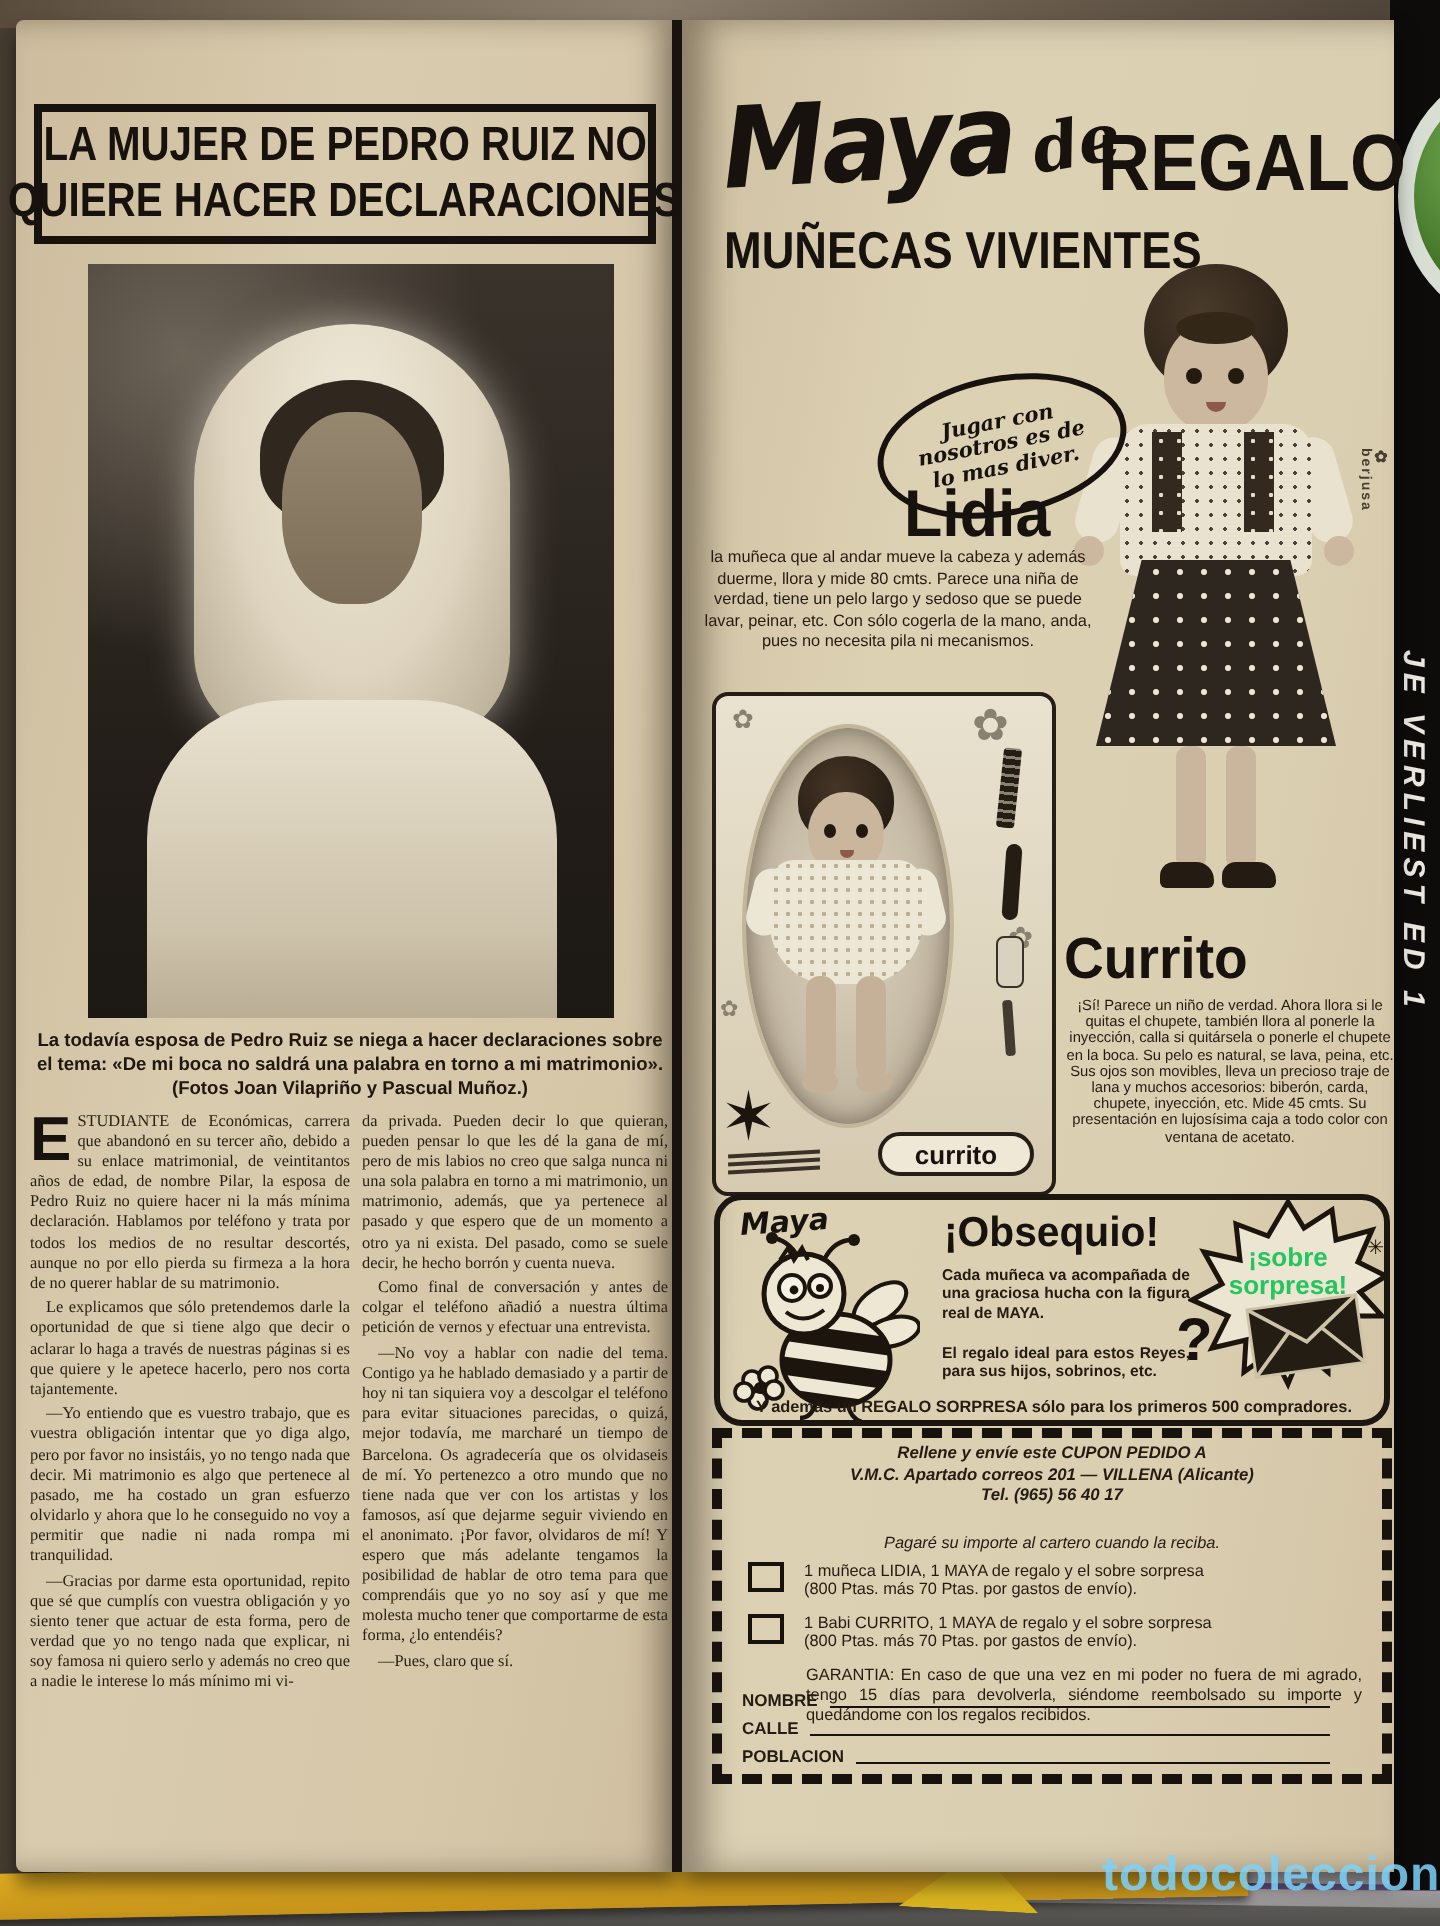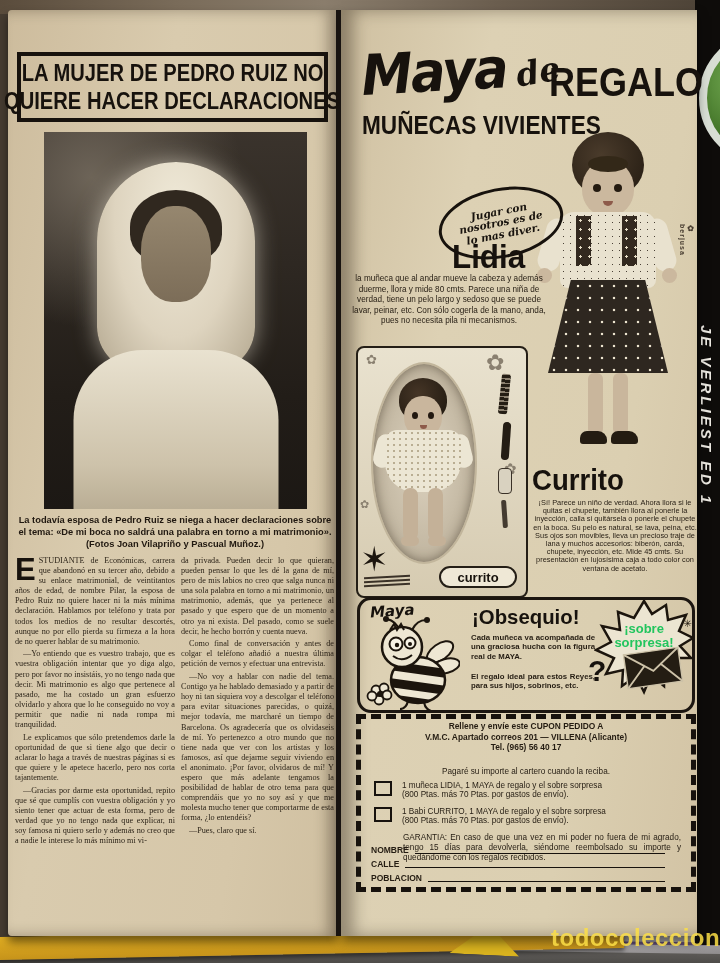--- a/index.html
+++ b/index.html
@@ -167,33 +167,33 @@
     font:900 13px/13.5px "Liberation Sans",sans-serif;color:#22c55e;}
   .q-mark{position:absolute;left:-6px;bottom:8px;font:900 30px "Liberation Sans",sans-serif;color:#17120d;}
   .envelope{position:absolute;left:30px;top:50px;transform:rotate(-8deg);}
   .sparkle-a::after,.sparkle-b::after{content:"✳";position:absolute;color:#1c150d;font-size:10px;}
   .sparkle-a::after{right:-4px;top:18px;} .sparkle-b::after{right:2px;bottom:4px;}
   .obsequio-footer{position:absolute;left:6px;bottom:2px;width:322px;text-align:center;
     font:700 8.2px "Liberation Sans",sans-serif;color:#241c12;}
 
   
   .coupon{position:absolute;left:356px;top:714px;width:340px;height:178px;border:5px dashed #17120d;box-sizing:border-box;}
-  .coupon .abs{position:absolute;color:#241c12;}
+  .coupon .abs{position:absolute;color:#241c12;font-style:italic;}
   .c-h{width:100%;text-align:center;font:700 8.4px "Liberation Sans",sans-serif;}
   .c-intro{width:100%;text-align:center;font:500 8.2px "Liberation Sans",sans-serif;}
   .c-box{position:absolute;left:13px;width:18px;height:15px;border:2px solid #17120d;box-sizing:border-box;}
   .c-opt{position:absolute;left:41px;width:270px;font:500 8.2px/9.4px "Liberation Sans",sans-serif;color:#241c12;}
   .c-gar{position:absolute;left:42px;top:92px;width:278px;font:500 8.2px/10px "Liberation Sans",sans-serif;color:#241c12;text-align:justify;}
   .c-field{position:absolute;left:10px;right:26px;display:flex;align-items:flex-end;
     font:700 8.5px "Liberation Sans",sans-serif;color:#241c12;}
   .c-line{flex:1;border-bottom:1.5px solid #17120d;margin:0 0 1px 6px;height:8px;}
 
   
   .watermark{position:absolute;left:551px;top:924px;z-index:60;font:700 24px "Liberation Sans",sans-serif;
-    color:#fde047;opacity:.85;letter-spacing:.5px;}
+    color:#7dd3fc;opacity:.85;letter-spacing:.5px;}
 </style>
 </head>
 <body>
 
 <div class="scene">
 
   <div class="bg-top"></div>
   <div class="bottom-band"></div>
   <div class="silver-edge"></div>
   <div class="purple-line"></div>
@@ -222,22 +222,22 @@
   </div>
 
   <div class="photo-caption">
     <div>La todavía esposa de Pedro Ruiz se niega a hacer declaraciones sobre</div>
     <div>el tema: «De mi boca no saldrá una palabra en torno a mi matrimonio».</div>
     <div>(Fotos Joan Vilapriño y Pascual Muñoz.)</div>
   </div>
 
   <div class="art col1">
     <p class="np"><span class="dropcap">E</span><span>STUDIANTE de Económicas, carrera que abandonó en su tercer año, debido a su enlace matrimonial, de veintitantos años de edad, de nombre Pilar, la esposa de Pedro Ruiz no quiere hacer ni la más mínima declaración. Hablamos por teléfono y trata por todos los medios de no resultar descortés, aunque no por ello pierda su firmeza a la hora de no querer hablar de su matrimonio.</span></p>
+    <p>Le explicamos que sólo pretendemos darle la oportunidad de que si tiene algo que decir o aclarar lo haga a través de nuestras páginas si es que quiere y le apetece hacerlo, pero nos corta tajantemente.</p>
     <p>—Yo entiendo que es vuestro trabajo, que es vuestra obligación intentar que yo diga algo, pero por favor no insistáis, yo no tengo nada que decir. Mi matrimonio es algo que pertenece al pasado, me ha costado un gran esfuerzo olvidarlo y ahora que lo he conseguido no voy a permitir que nadie ni nada rompa mi tranquilidad.</p>
-    <p>Le explicamos que sólo pretendemos darle la oportunidad de que si tiene algo que decir o aclarar lo haga a través de nuestras páginas si es que quiere y le apetece hacerlo, pero nos corta tajantemente.</p>
     <p>—Gracias por darme esta oportunidad, repito que sé que cumplís con vuestra obligación y yo siento tener que actuar de esta forma, pero de verdad que yo no tengo nada que explicar, ni soy famosa ni quiero serlo y además no creo que a nadie le interese lo más mínimo mi vi-</p>
   </div>
 
   <div class="art col2">
     <p class="np">da privada. Pueden decir lo que quieran, pueden pensar lo que les dé la gana de mí, pero de mis labios no creo que salga nunca ni una sola palabra en torno a mi matrimonio, un matrimonio, además, que ya pertenece al pasado y que espero que de un momento a otro ya ni exista. Del pasado, como se suele decir, he hecho borrón y cuenta nueva.</p>
     <p>Como final de conversación y antes de colgar el teléfono añadió a nuestra última petición de vernos y efectuar una entrevista.</p>
     <p>—No voy a hablar con nadie del tema. Contigo ya he hablado demasiado y a partir de hoy ni tan siquiera voy a descolgar el teléfono para evitar situaciones parecidas, o quizá, mejor todavía, me marcharé un tiempo de Barcelona. Os agradecería que os olvidaseis de mí. Yo pertenezco a otro mundo que no tiene nada que ver con los artistas y los famosos, así que dejarme seguir viviendo en el anonimato. ¡Por favor, olvidaros de mí! Y espero que más adelante tengamos la posibilidad de hablar de otro tema para que comprendáis que yo no soy así y que me molesta mucho tener que comportarme de esta forma, ¿lo entendéis?</p>
     <p>—Pues, claro que sí.</p>
   </div>
 
@@ -365,20 +365,21 @@
       <div class="starburst-text">
         <div>¡sobre</div>
         <div>sorpresa!</div>
       </div>
       <div class="q-mark">?</div>
       <svg class="envelope" width="58" height="36" viewBox="0 0 60 38">
         <rect x="1" y="1" width="58" height="36" fill="#241d13" stroke="#cdc2a8" stroke-width="1.5"></rect>
         <path d="M1 1 L30 22 L59 1 M1 37 L22 15 M59 37 L38 15" stroke="#cdc2a8" stroke-width="2" fill="none"></path>
       </svg>
     </div>
+    <div class="obsequio-footer">Y además un REGALO SORPRESA sólo para los primeros 500 compradores.</div>
   </div>
 
   <div class="coupon">
     <div class="abs c-h" style="top:2px">Rellene y envíe este CUPON PEDIDO A</div>
     <div class="abs c-h" style="top:12.5px">V.M.C. Apartado correos 201 — VILLENA (Alicante)</div>
     <div class="abs c-h" style="top:23px">Tel. (965) 56 40 17</div>
     <div class="abs c-intro" style="top:47.5px">Pagaré su importe al cartero cuando la reciba.</div>
 
     <div class="c-box" style="top:62px"></div>
     <div class="c-opt" style="top:62px">

